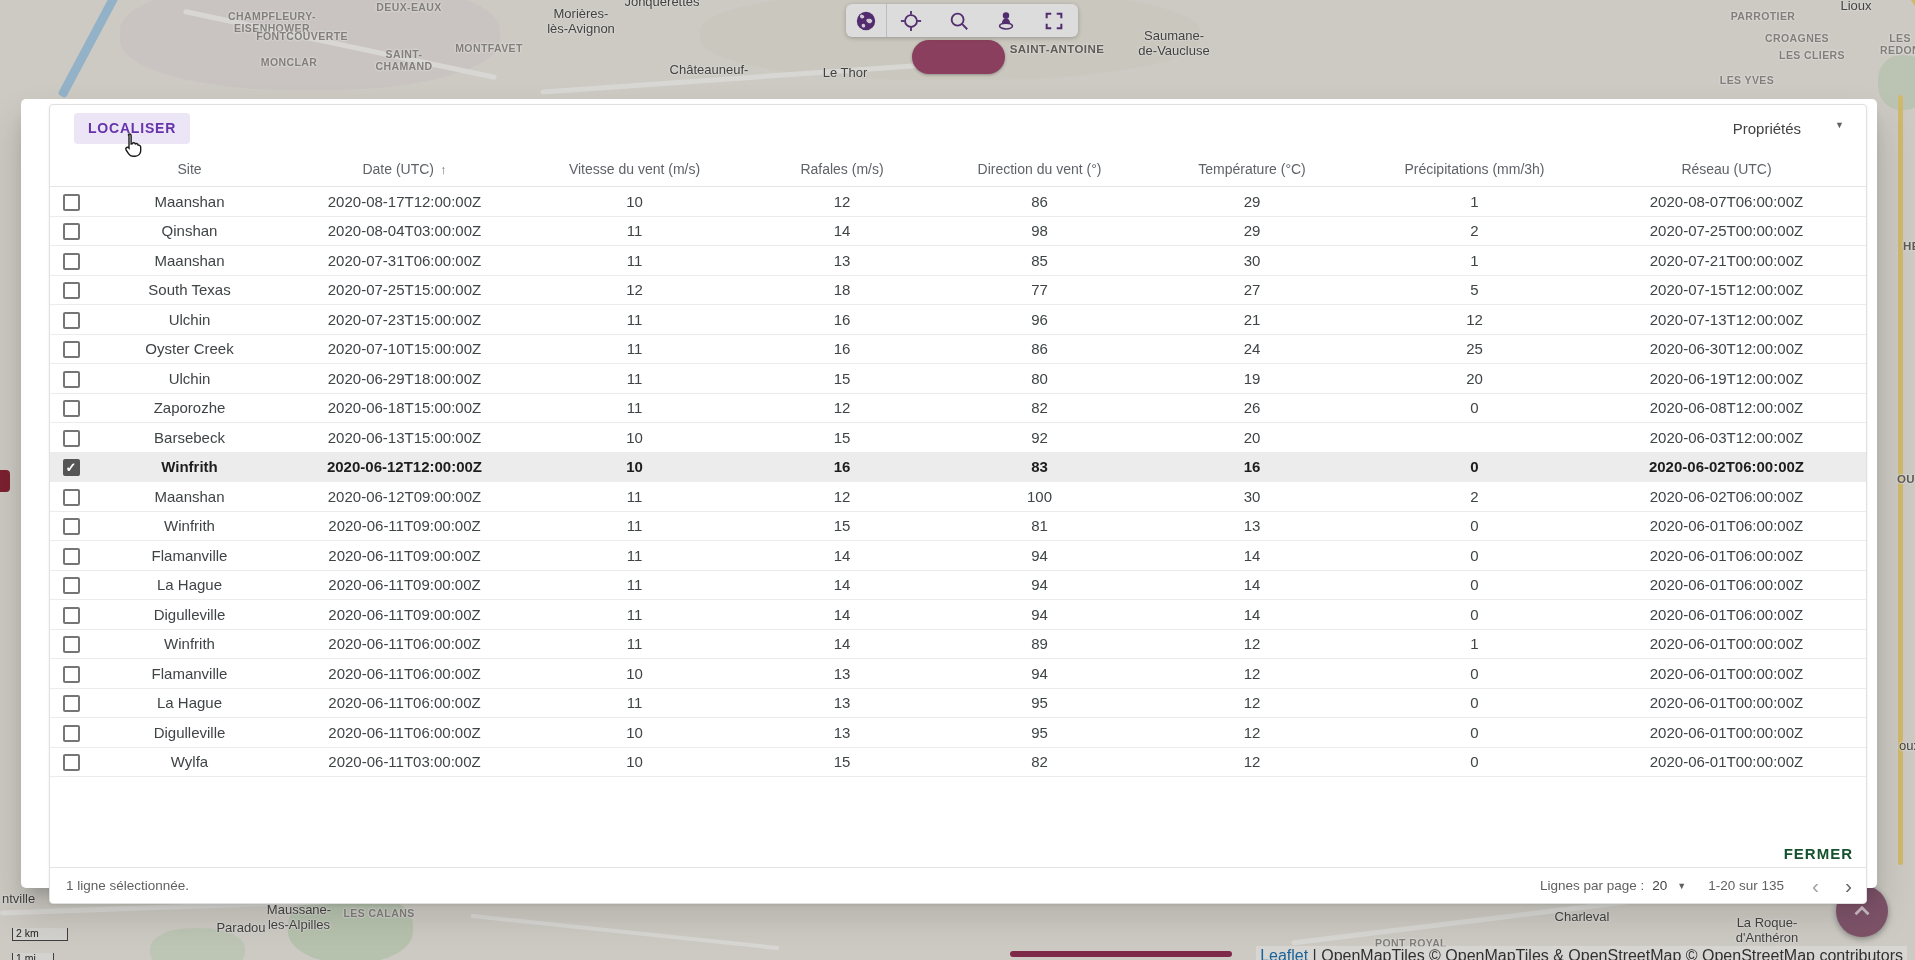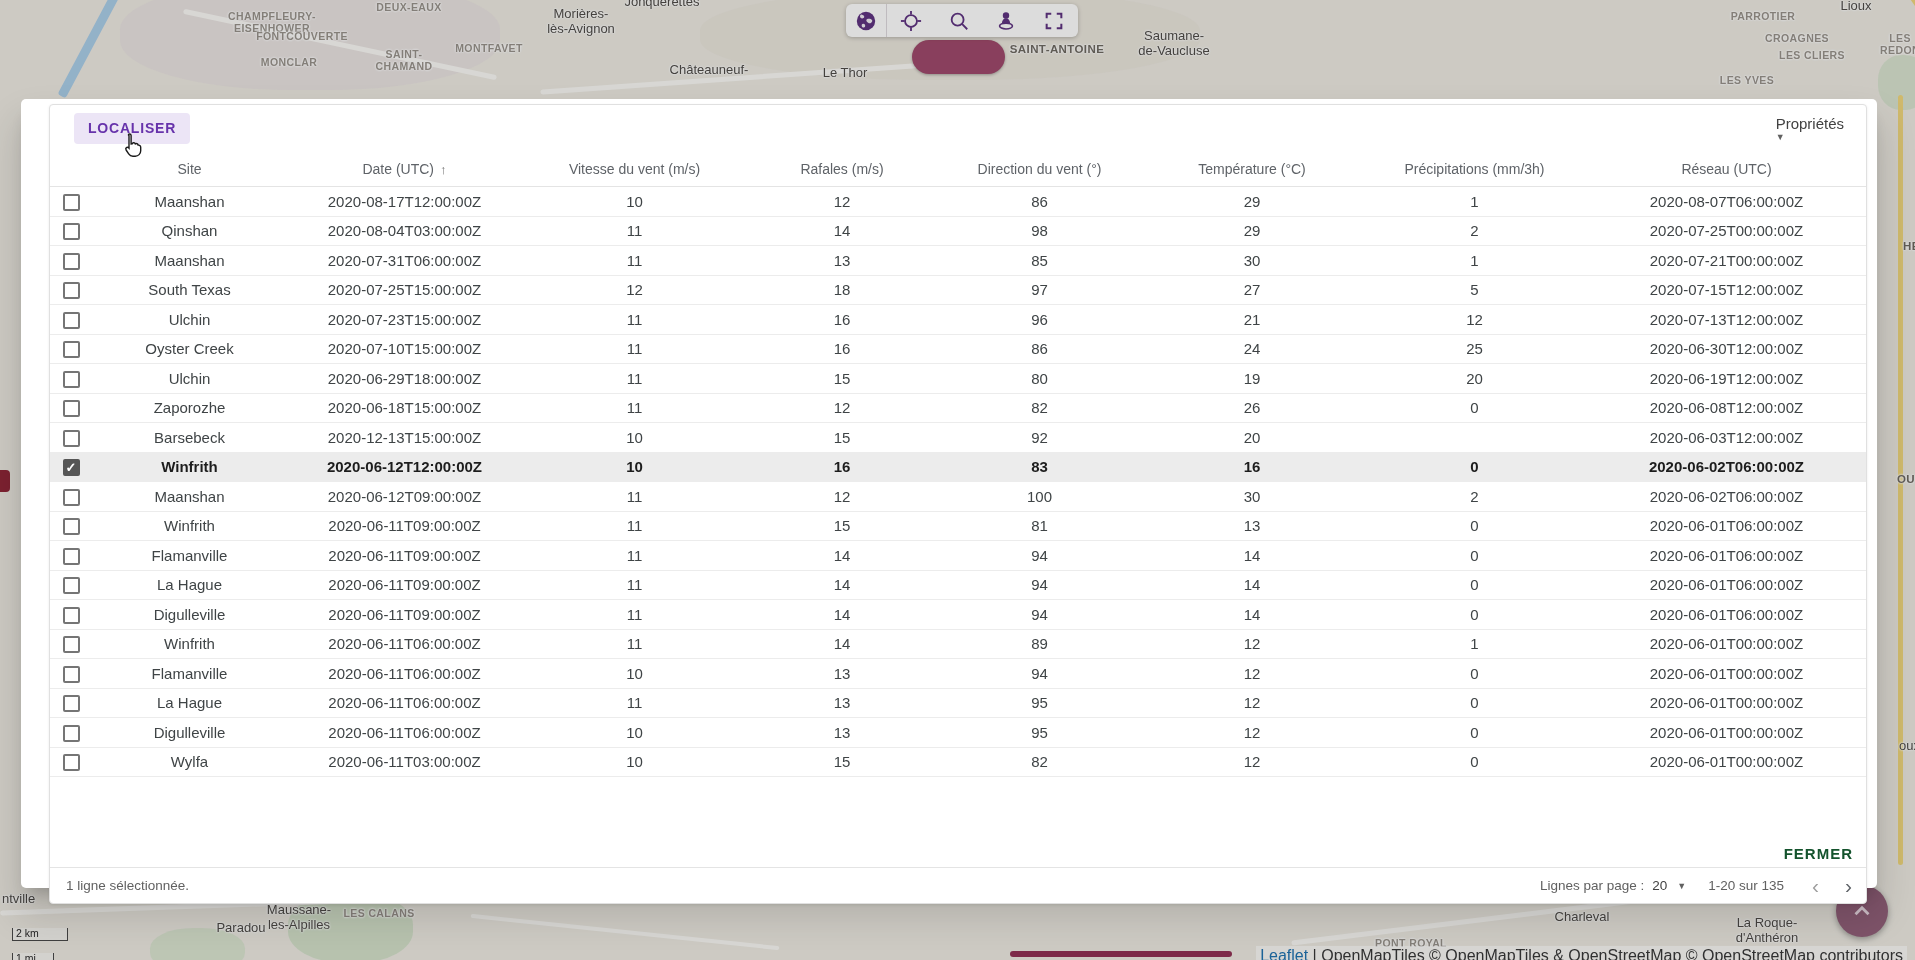--- a/index.html
+++ b/index.html
@@ -57,22 +57,22 @@
     box-shadow:0 11px 15px -7px rgba(0,0,0,.2), 0 24px 38px 3px rgba(0,0,0,.14); }
 
   .panel { position:absolute; left:28px; top:5px; right:10px; height:800px;
     background:#fff; border:1px solid #e0e0e0; border-radius:4px;
     box-shadow:0 1px 3px rgba(0,0,0,.08); display:flex; flex-direction:column; }
 
   .panel-toolbar { height:46px; display:flex; align-items:center; padding:0 22px 0 24px; position:relative; }
   .btn-localiser { height:31px; padding:0 14px; background:#ece5f6; color:#6733ab;
     border:none; border-radius:4px; font-family:inherit; font-size:14px; font-weight:bold;
     letter-spacing:.8px; cursor:pointer; }
-  .props { margin-left:auto; display:flex; align-items:flex-start; color:#424242;
-    font-size:15px; cursor:pointer;flex-direction:column; }
+  .props { margin-left:auto; display:flex; align-items:flex-start; gap:34px; color:#424242;
+    font-size:15px; cursor:pointer; }
   .caret { font-size:9px; color:#616161; }
 
   .grid-cols { display:grid;
     grid-template-columns:42px 195px 235px 225px 190px 205px 220px 225px 1fr; }
 
   .thead { height:36px; align-items:center; color:#5f6368; font-size:14px; font-weight:500;
     text-align:center; border-bottom:1px solid #e4e4e4; }
   .th { cursor:pointer; }
   .sort-arrow { margin-left:6px; color:#757575; font-size:13px; }
 
@@ -279,21 +279,21 @@
     <div class="td">30</div>
     <div class="td">1</div>
     <div class="td">2020-07-21T00:00:00Z</div>
   </div>
         <div class="trow grid-cols">
     <div class="td"><span class="cb"></span></div>
     <div class="td">South Texas</div>
     <div class="td">2020-07-25T15:00:00Z</div>
     <div class="td">12</div>
     <div class="td">18</div>
-    <div class="td">97</div>
+    <div class="td">77</div>
     <div class="td">27</div>
     <div class="td">5</div>
     <div class="td">2020-07-15T12:00:00Z</div>
   </div>
         <div class="trow grid-cols">
     <div class="td"><span class="cb"></span></div>
     <div class="td">Ulchin</div>
     <div class="td">2020-07-23T15:00:00Z</div>
     <div class="td">11</div>
     <div class="td">16</div>
@@ -331,21 +331,21 @@
     <div class="td">11</div>
     <div class="td">12</div>
     <div class="td">82</div>
     <div class="td">26</div>
     <div class="td">0</div>
     <div class="td">2020-06-08T12:00:00Z</div>
   </div>
         <div class="trow grid-cols">
     <div class="td"><span class="cb"></span></div>
     <div class="td">Barsebeck</div>
-    <div class="td">2020-12-13T15:00:00Z</div>
+    <div class="td">2020-06-13T15:00:00Z</div>
     <div class="td">10</div>
     <div class="td">15</div>
     <div class="td">92</div>
     <div class="td">20</div>
     <div class="td"></div>
     <div class="td">2020-06-03T12:00:00Z</div>
   </div>
         <div class="trow grid-cols selected">
     <div class="td"><span class="cb"></span></div>
     <div class="td">Winfrith</div>

